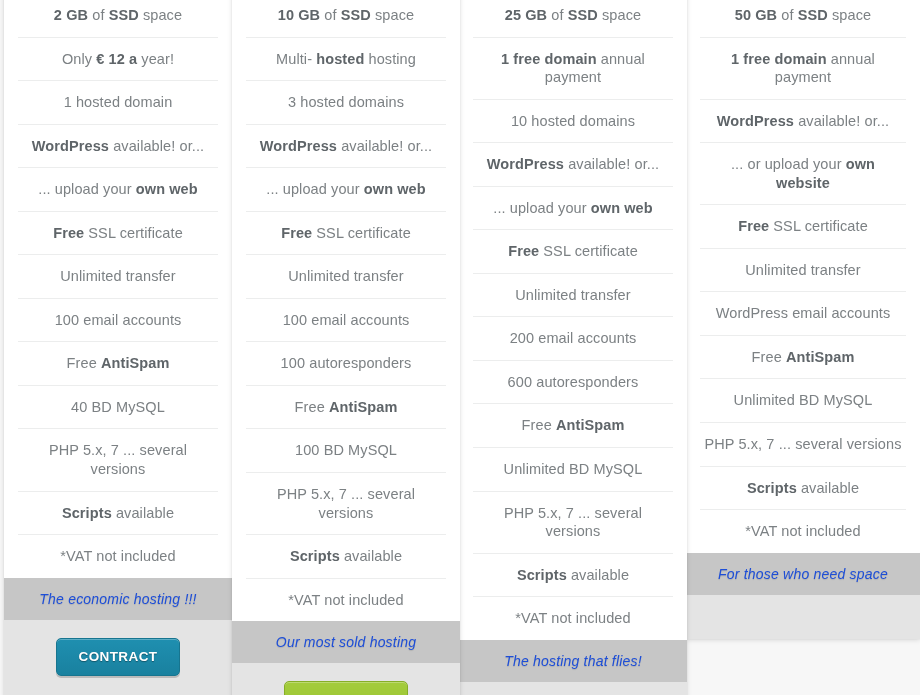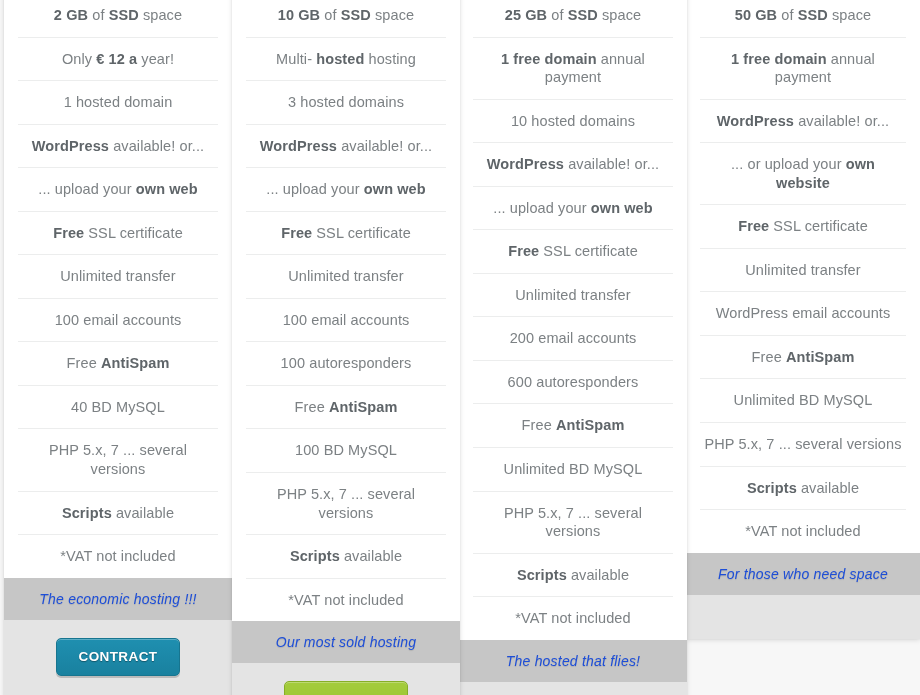--- a/index.html
+++ b/index.html
@@ -135,21 +135,21 @@
         <div class="feature"><b>Free</b><span> SSL certificate</span></div>
         <div class="feature"><span>Unlimited transfer</span></div>
         <div class="feature"><span>200 email accounts</span></div>
         <div class="feature"><span>600 autoresponders</span></div>
         <div class="feature"><span>Free </span><b>AntiSpam</b></div>
         <div class="feature"><span>Unlimited BD MySQL</span></div>
         <div class="feature"><span>PHP 5.x, 7 ... several versions</span></div>
         <div class="feature"><b>Scripts</b><span> available</span></div>
         <div class="feature"><span>*VAT not included</span></div>
       </div>
-    <div class="tagline">The hosted that flies!</div>
+    <div class="tagline">The hosting that flies!</div>
     <div class="cta-area">
       
     </div>
   </div>
 
   <div class="card c4">
     <div class="features">
         <div class="feature"><b>50 GB</b><span> of </span><b>SSD</b><span> space</span></div>
         <div class="feature"><b>1 free domain</b><span>  annual payment</span></div>
         <div class="feature"><b>WordPress</b><span> available! or...</span></div>

